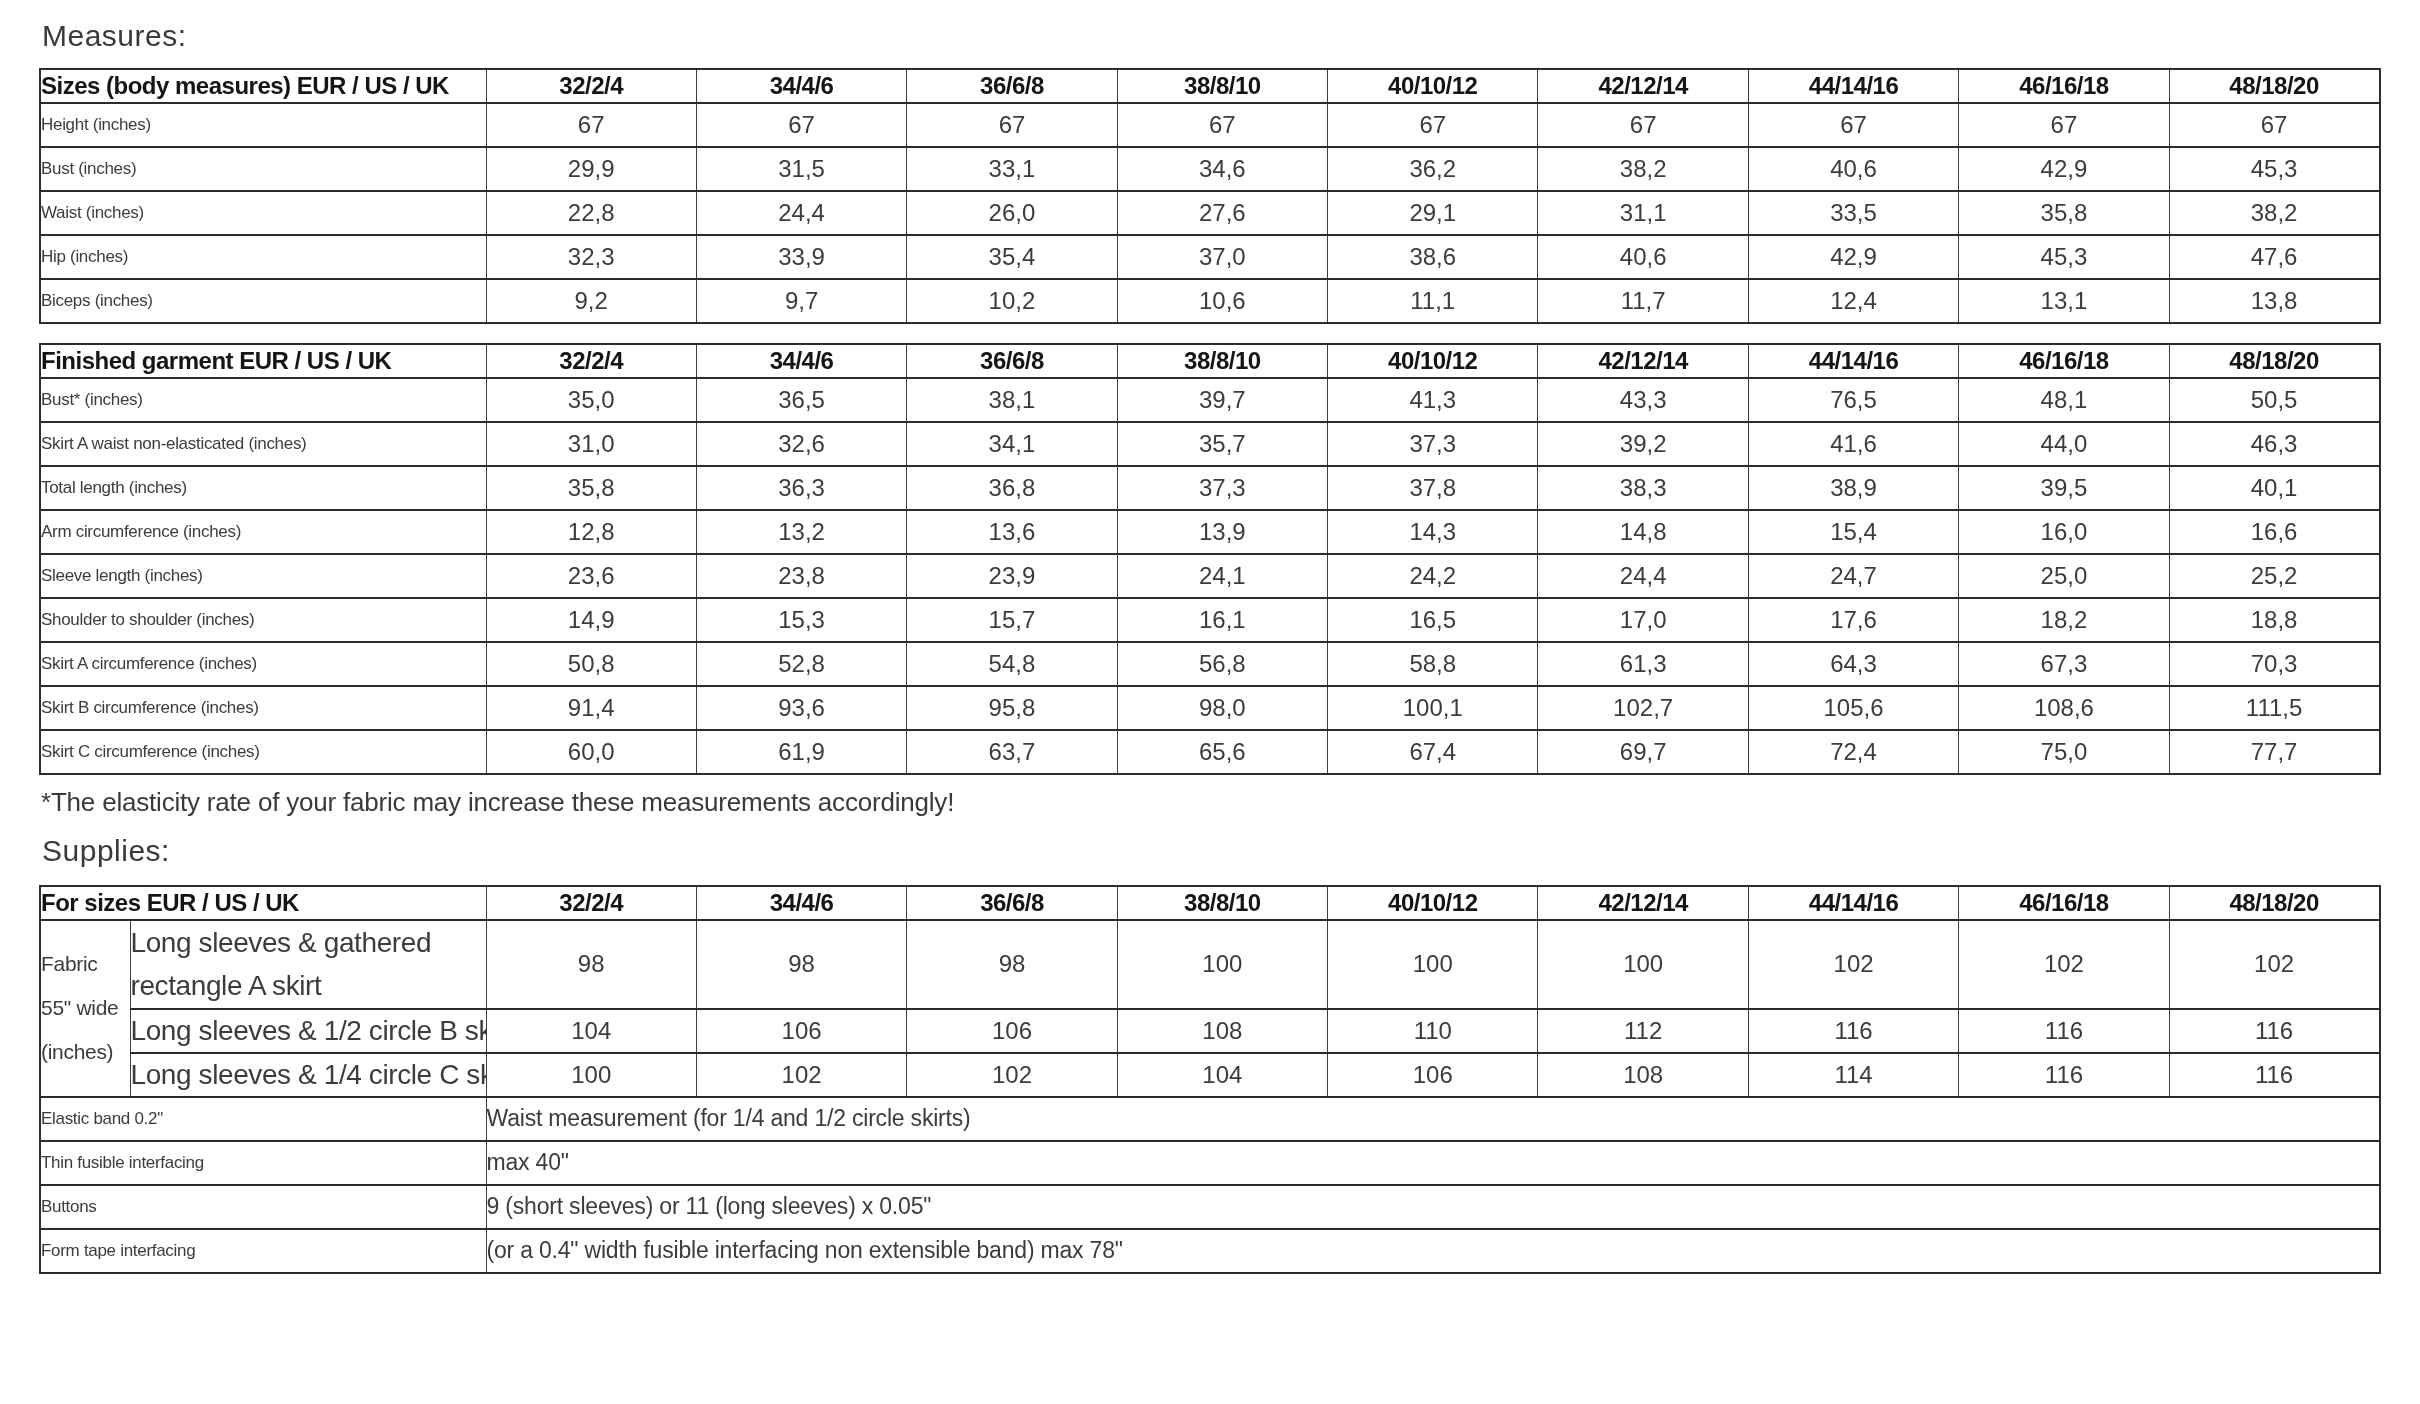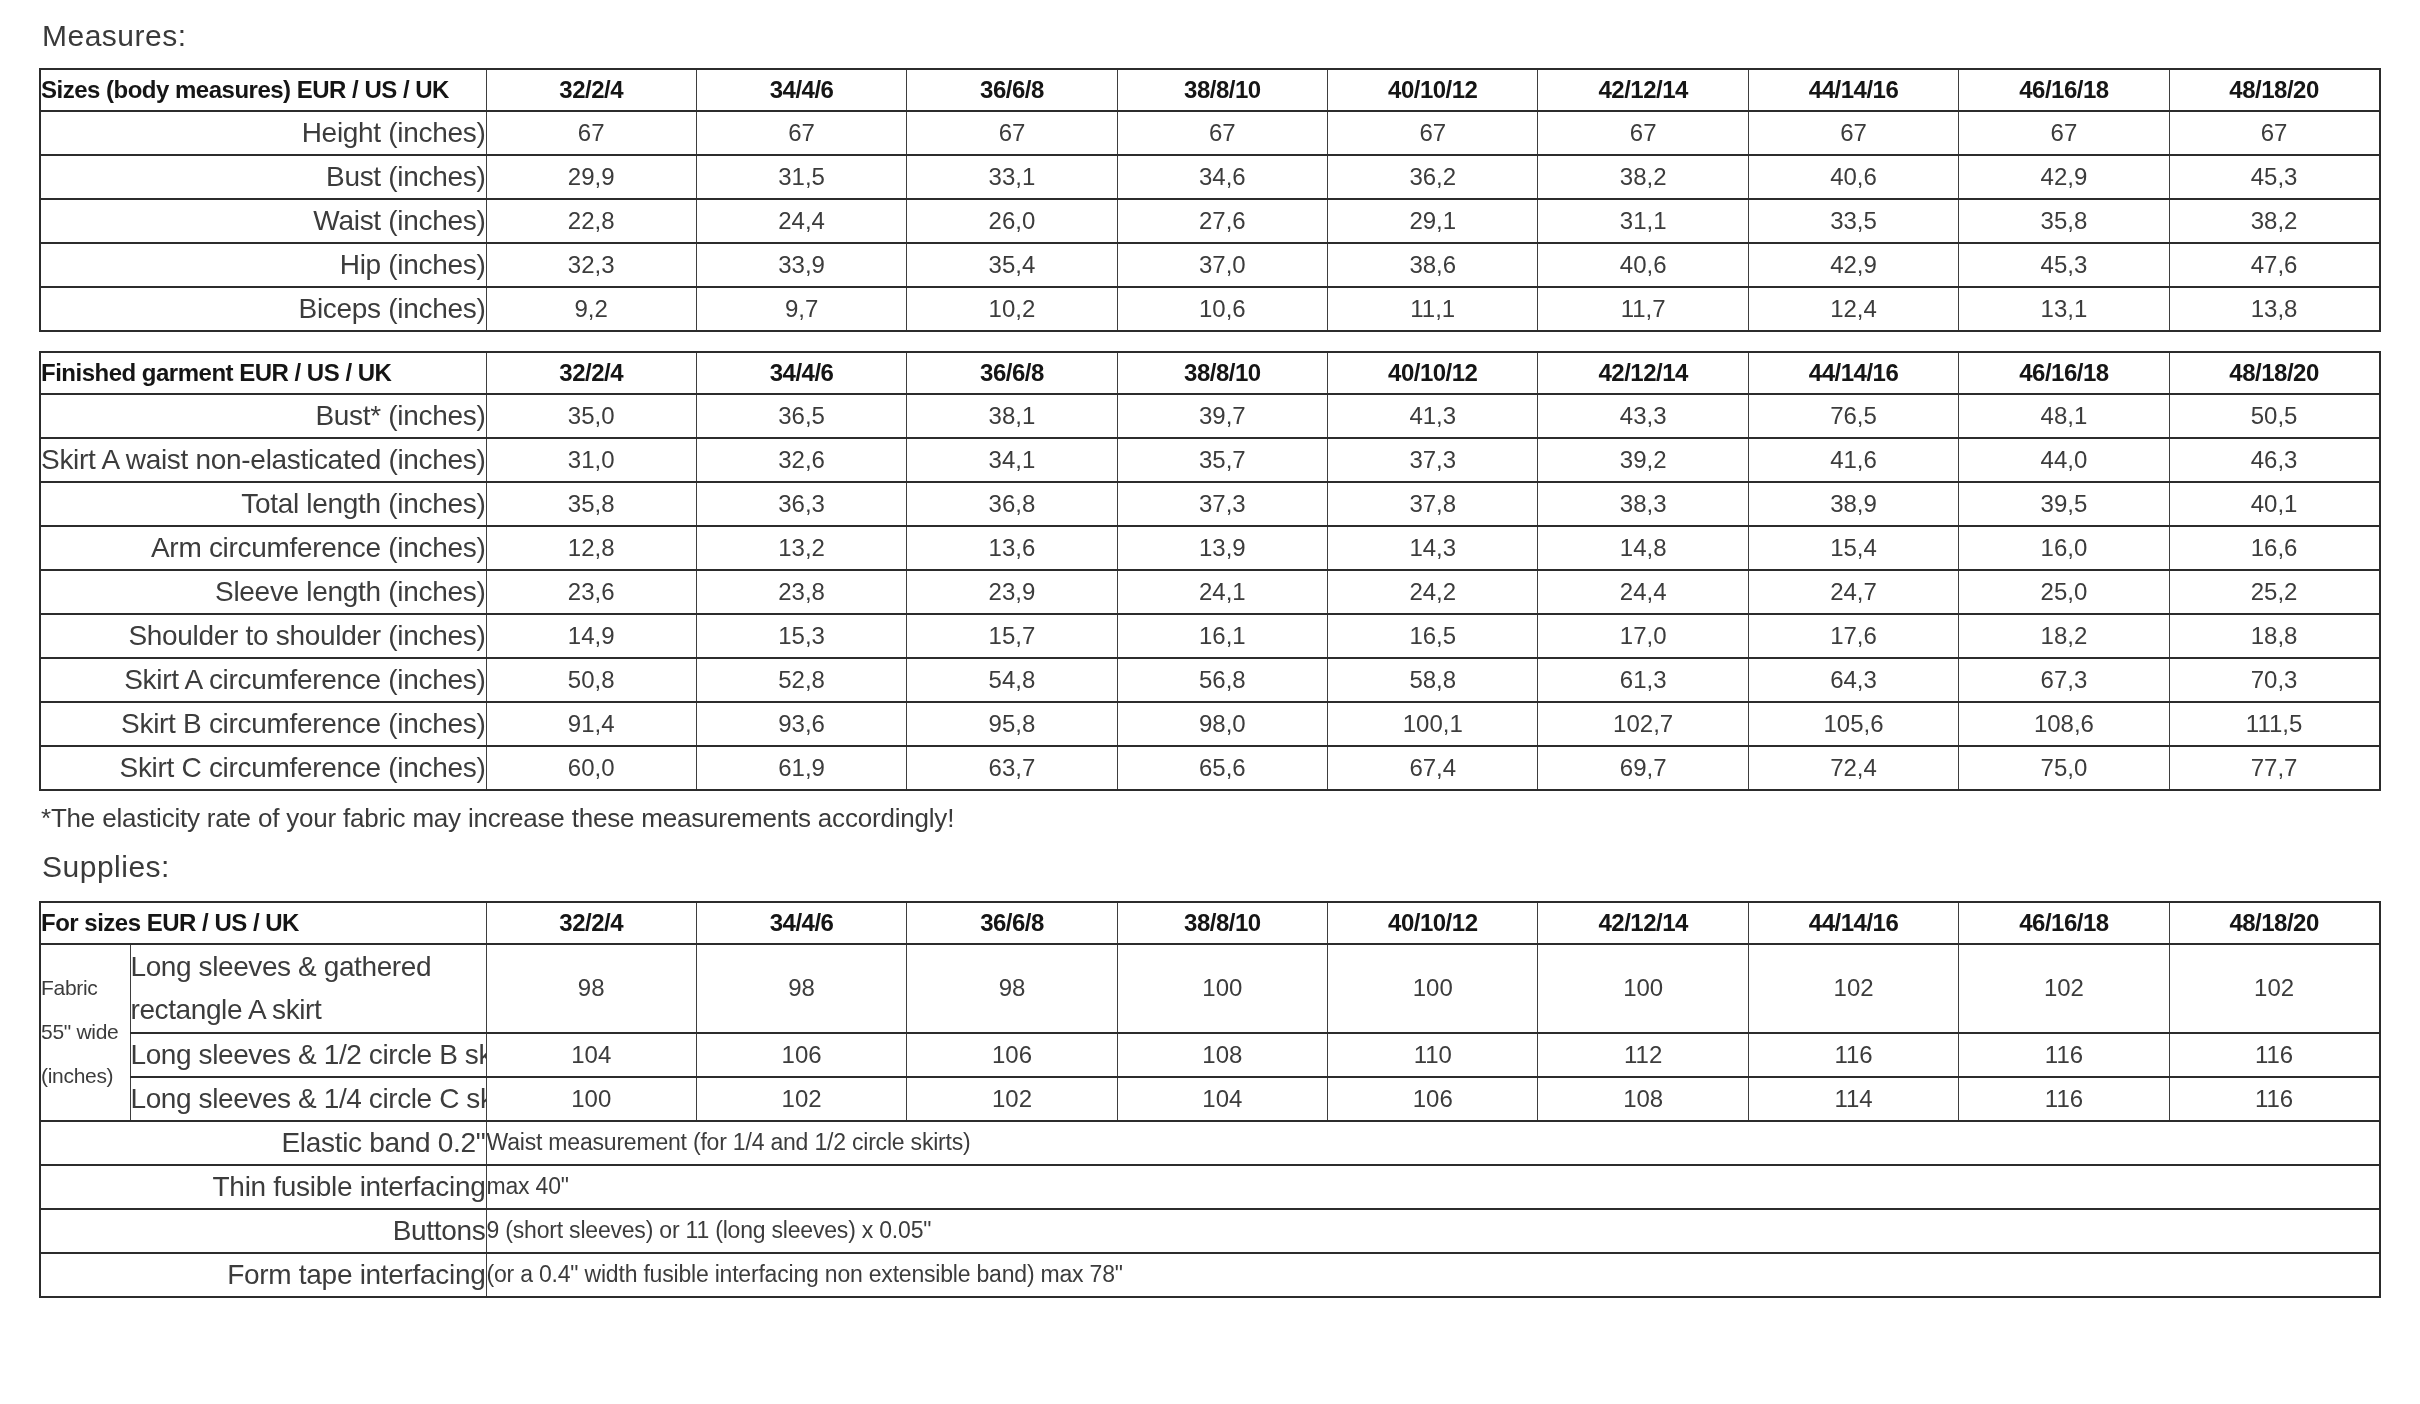--- a/index.html
+++ b/index.html
@@ -32,35 +32,35 @@
 
   .mtable th, .mtable td {
     border-top:2px solid #2c2c2c;
     border-bottom:2px solid #2c2c2c;
     border-left:1px solid #3e3e3e;
     border-right:1px solid #3e3e3e;
     vertical-align:middle;
     overflow:hidden;
     padding:0;
   }
-  .mtable thead tr { height:42px; }
+  .mtable thead tr { height:34px; }
   .mtable tbody tr { height:44px; }
   .mtable tbody tr.tall { height:88px; }
 
   .head-label {
     text-align:left; font-weight:700; color:#151515;
     font-size:24px; letter-spacing:-0.5px;
     padding-left:5px; white-space:nowrap;
   }
   .size-th {
     font-weight:700; color:#151515; font-size:24px;
     text-align:center; letter-spacing:-0.5px;
   }
   .row-label {
-    text-align:right; font-size:28px; color:#3c3c3c;
+    text-align:left; font-size:17px; color:#3c3c3c;
     padding-left:5px; white-space:nowrap; letter-spacing:-0.3px;
   }
   .val { text-align:center; font-size:24px; color:#3c3c3c; }
 
   .fab {
     text-align:left; font-size:21px; color:#3c3c3c;
     padding:2px 2px 2px 5px; line-height:44px;
     vertical-align:middle; letter-spacing:-0.3px;
   }
   .desc {

